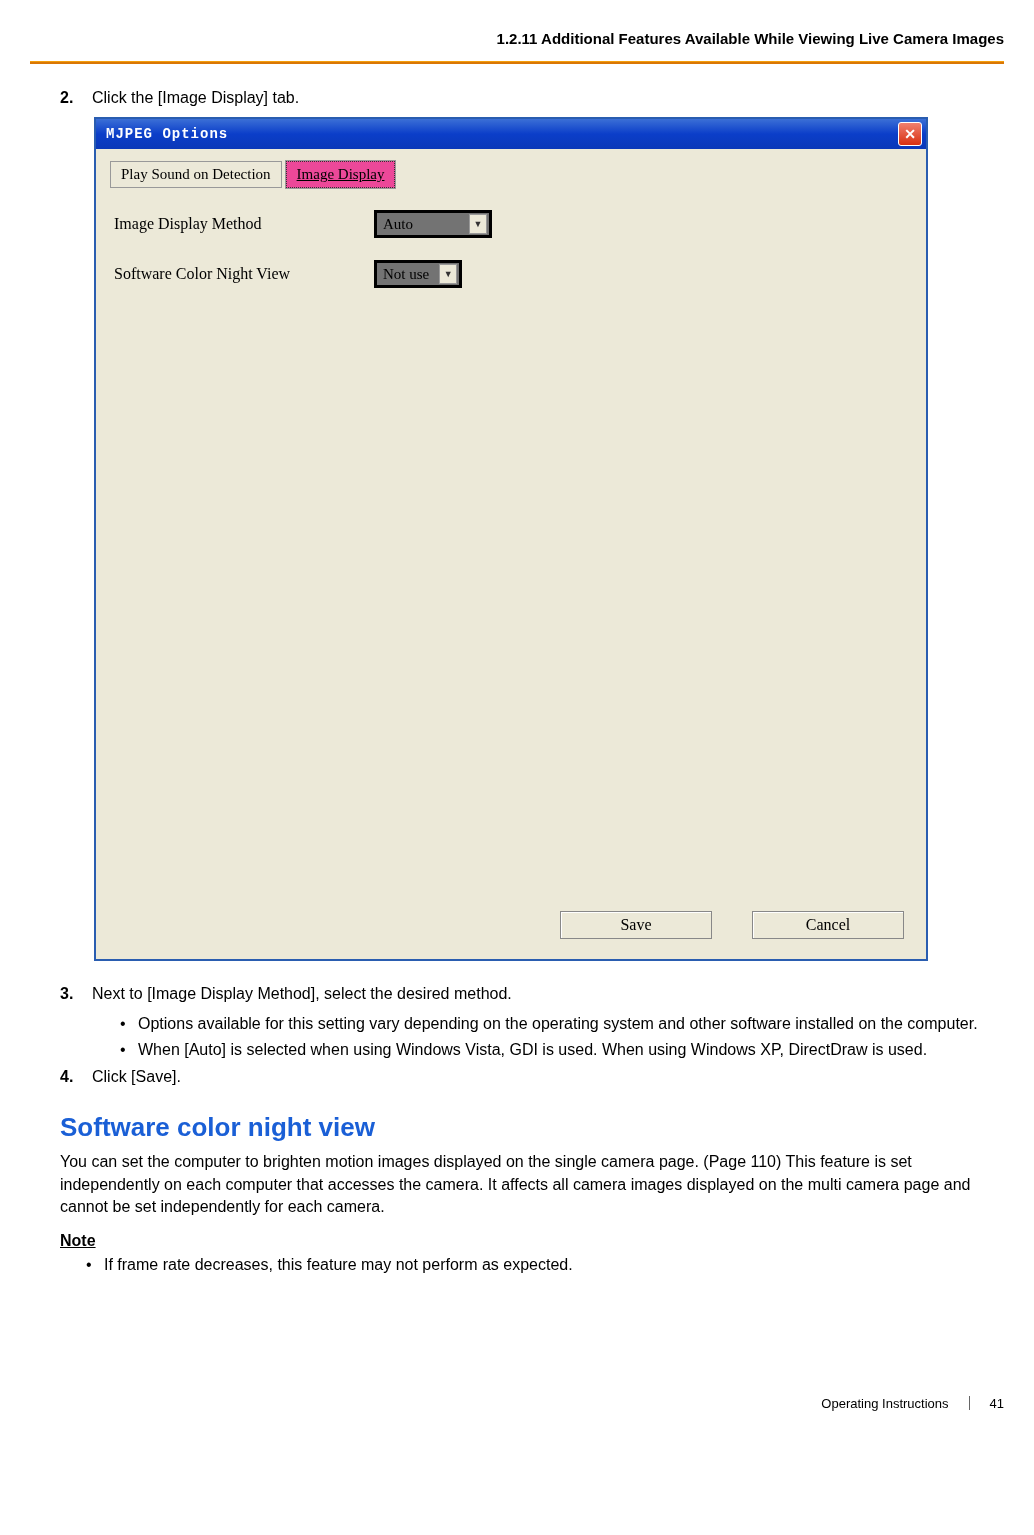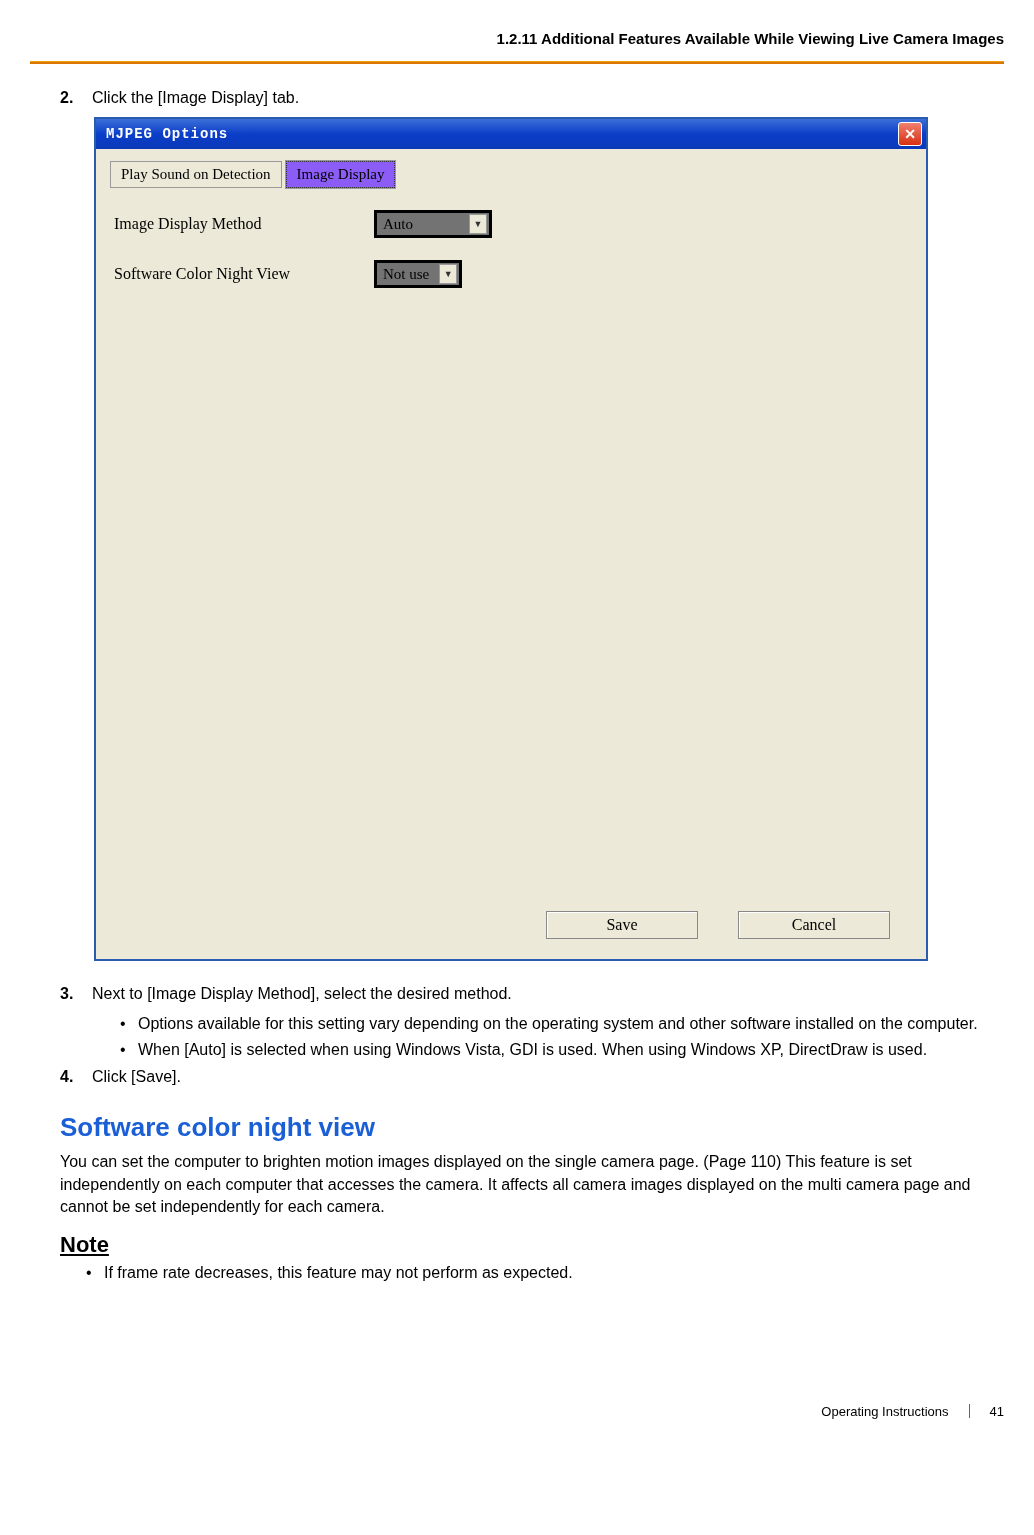--- a/index.html
+++ b/index.html
@@ -90,21 +90,22 @@
   }
   .tab {
     border: 1px solid #999;
     background: #ece9d8;
     padding: 4px 10px;
     font-size: 15px;
   }
   .tab.active {
     border: 1px dotted #333;
     outline: 1px solid #999;
-    background: #8b5cf6;
+    background: #ec4899;
+    text-decoration: underline;
   }
   .form-row {
     display: flex;
     align-items: center;
     margin-bottom: 22px;
     margin-left: 4px;
   }
   .form-label {
     width: 260px;
     font-size: 16px;
@@ -127,21 +128,21 @@
     border: 1px solid #999;
     display: flex;
     align-items: center;
     justify-content: center;
     font-size: 9px;
     color: #333;
   }
   .btn-row {
     position: absolute;
     bottom: 20px;
-    right: 36px;
+    right: 22px;
     display: flex;
     gap: 40px;
   }
   .winbtn {
     width: 150px;
     height: 26px;
     background: #ece9d8;
     border: 1px solid #888;
     box-shadow: inset 1px 1px 0 #fff;
     display: flex;
@@ -173,21 +174,21 @@
     font-weight: bold;
     margin: 26px 0 8px 0;
   }
   .body-p {
     font-size: 16px;
     line-height: 1.4;
     margin: 0 0 14px 0;
   }
   .note-h {
     font-weight: bold;
-    font-size: 22px;
+    font-size: 16px;
     text-decoration: underline;
     margin-bottom: 4px;
   }
   .footer {
     margin-top: 120px;
     font-size: 13px;
     text-align: right;
     display: flex;
     justify-content: flex-end;
     align-items: center;

